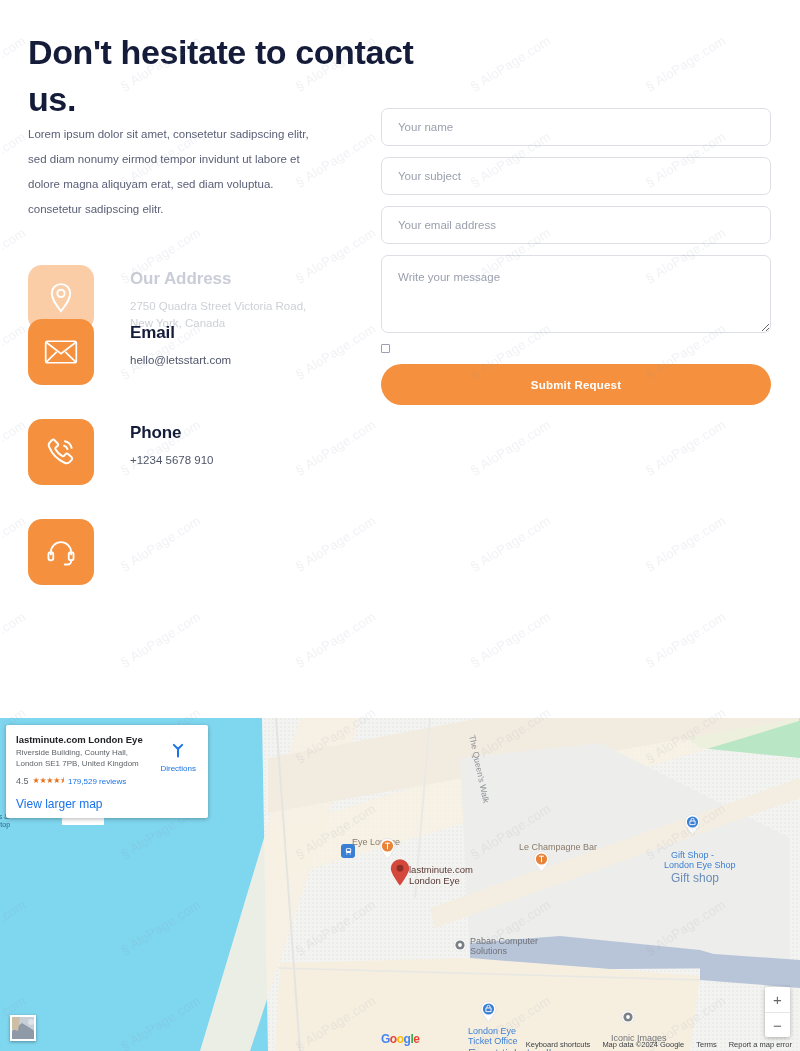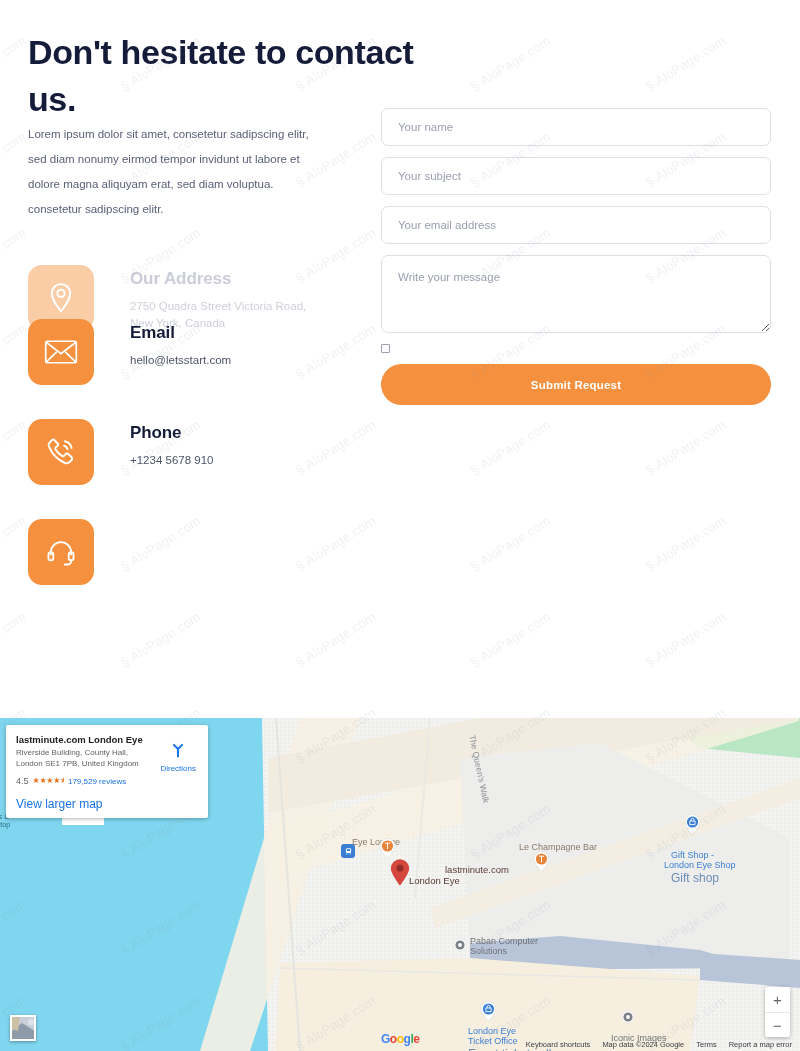--- a/index.html
+++ b/index.html
@@ -453,21 +453,21 @@
     <path d="M5.9 7h5.2v3.6H5.9zM7 7V5.8a1.5 1.5 0 0 1 3 0V7" stroke="#fff" stroke-width=".9" fill="none"></path>
   </svg>
   <div class="map-label lbl-blue" style="left:671px; top:132px;">Gift Shop -</div>
   <div class="map-label lbl-blue" style="left:664px; top:142px;">London Eye Shop</div>
   <div class="map-label lbl-blue-sub" style="left:671px; top:153px;">Gift shop</div>
 
   <svg style="position:absolute; left:390px; top:141px; width:20px; height:27px;" viewBox="0 0 20 27">
     <path d="M10 26.5C10 26.5 0.8 14.5 0.8 9.4A9.2 9.2 0 1 1 19.2 9.4C19.2 14.5 10 26.5 10 26.5z" fill="#d3473c"></path>
     <circle cx="10" cy="9.2" r="3.4" fill="#8e2e27"></circle>
   </svg>
-  <div class="map-label lbl-red" style="left:409px; top:146px;margin-left:36px;">lastminute.com</div>
+  <div class="map-label lbl-red" style="left:409px; top:146px;">lastminute.com</div>
   <div class="map-label lbl-red" style="left:409px; top:157px;">London Eye</div>
 
   <svg class="poi-pin" style="left:453px; top:220px; width:14px; height:14px;" viewBox="0 0 14 14">
     <circle cx="7" cy="7" r="6.2" fill="#fff" stroke="#ddd" stroke-width=".6"></circle>
     <circle cx="7" cy="7" r="4.6" fill="#7b7f86"></circle>
     <circle cx="7" cy="7" r="1.9" fill="#fff"></circle>
   </svg>
   <div class="map-label lbl-grey" style="left:470px; top:218px;">Paban Computer</div>
   <div class="map-label lbl-grey" style="left:470px; top:228px;">Solutions</div>
 

